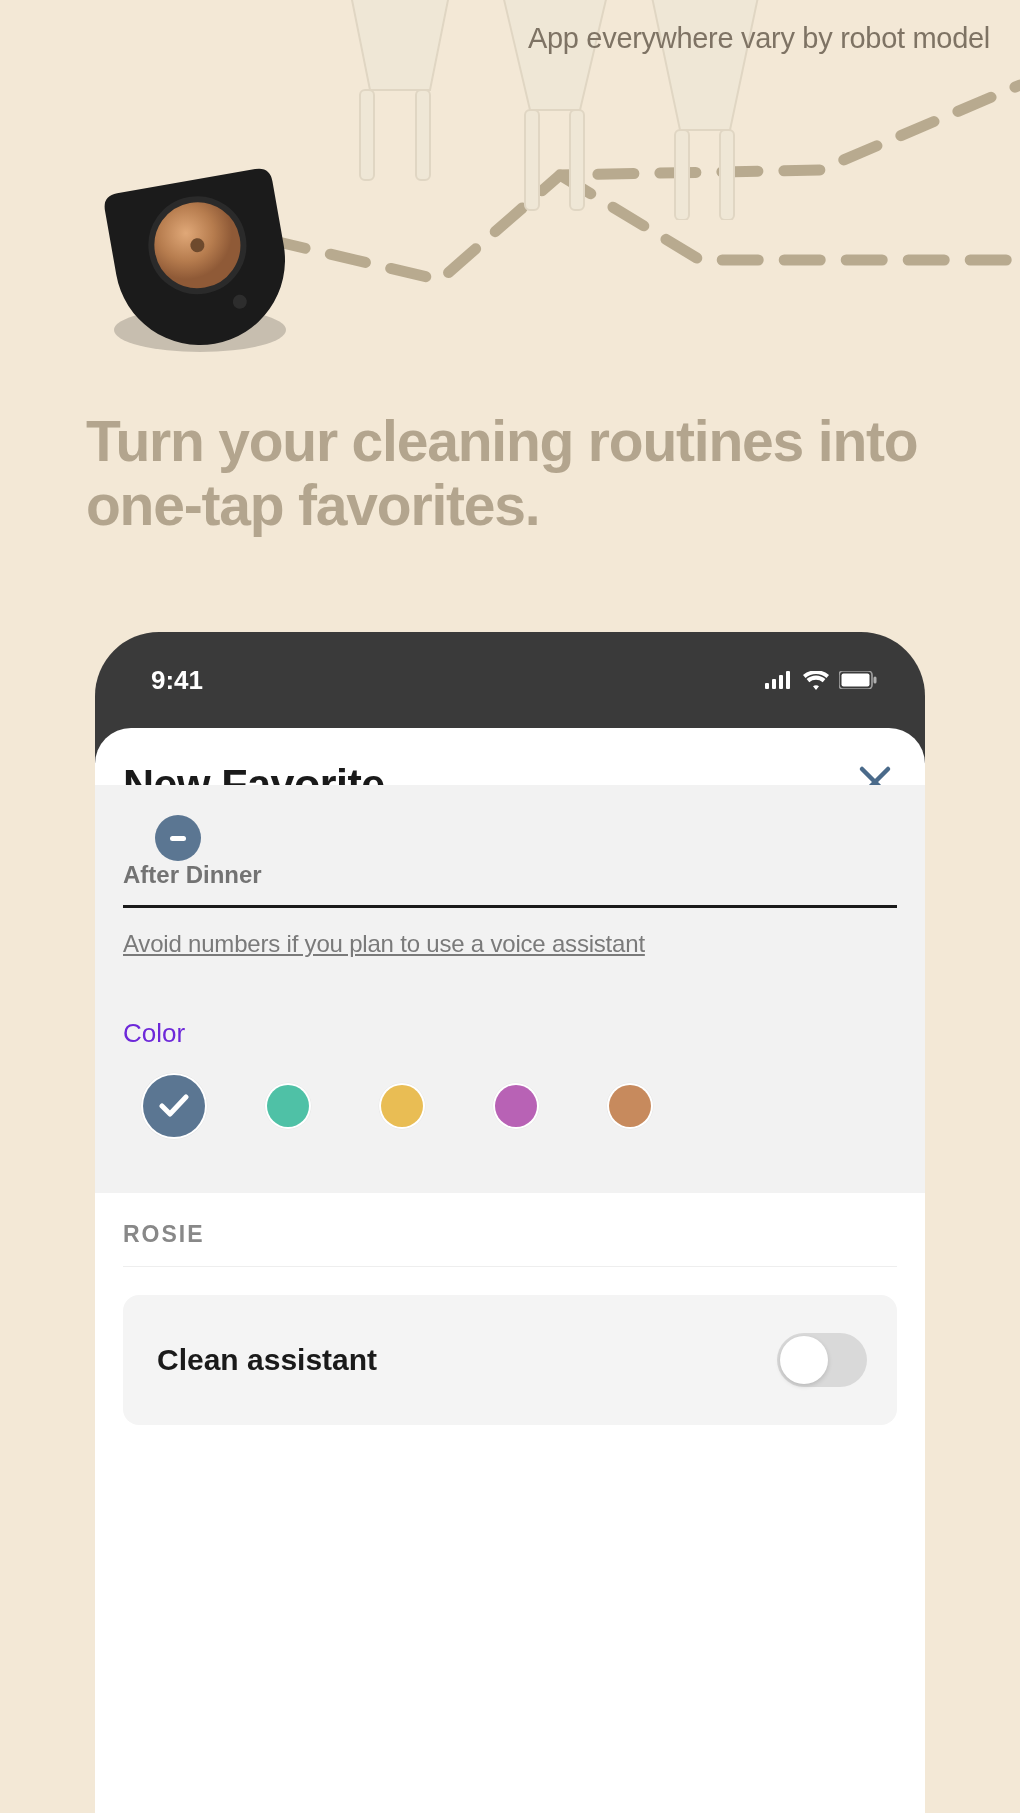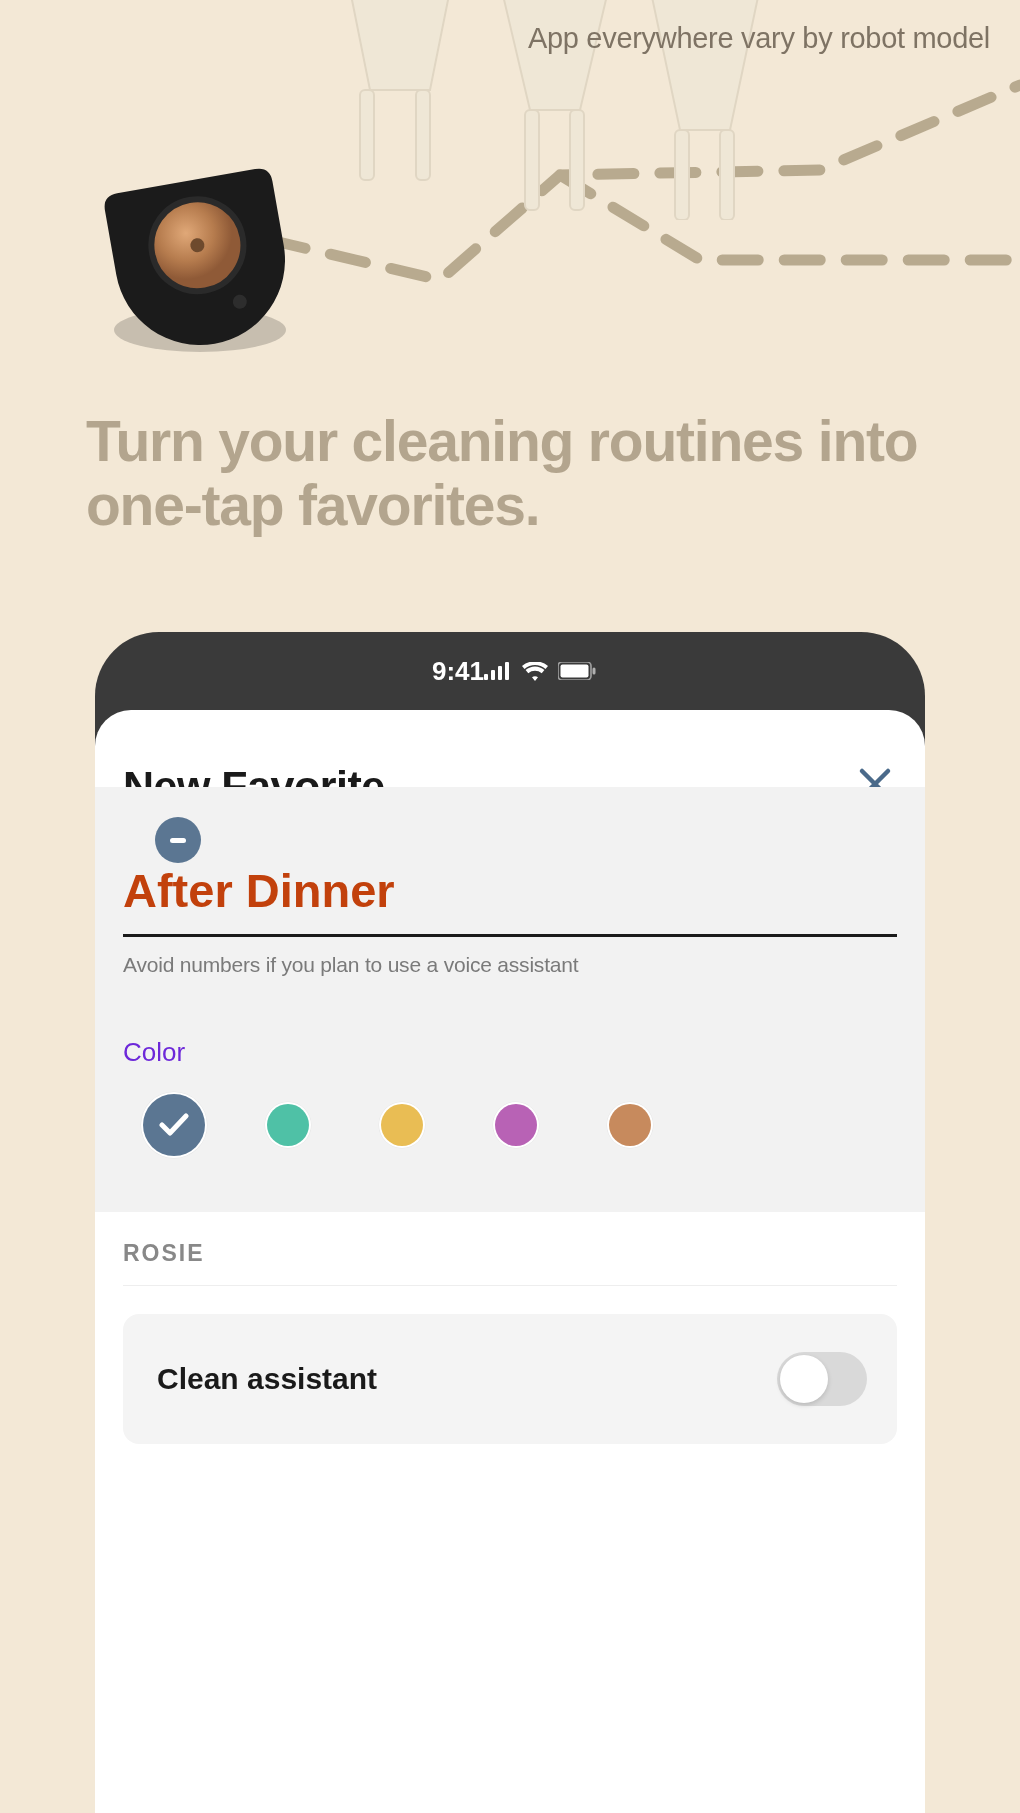--- a/index.html
+++ b/index.html
@@ -65,24 +65,24 @@
     position: absolute;
     top: 632px;
     left: 95px;
     width: 830px;
     height: 1200px;
     background: #3a3a3a;
     border-radius: 64px 64px 0 0;
     overflow: hidden;
   }
   .statusbar {
-    height: 78px;
+    height: 96px;
     display: flex;
     align-items: center;
-    justify-content: center;
+    justify-content: space-between;
     padding: 0 48px 0 56px;
     color: #fff;
   }
   .statusbar .time {
     font-size: 26px;
     font-weight: 600;
   }
   .statusbar .right-icons {
     display: flex;
     align-items: center;
@@ -92,21 +92,21 @@
 
   .sheet {
     background: #fff;
     border-radius: 36px 36px 0 0;
     height: calc(100% - 78px);
     overflow: hidden;
     display: flex;
     flex-direction: column;
   }
   .sheet-header {
-    padding: 52px 28px 0 28px;
+    padding: 32px 28px 0 28px;
     display: flex;
     align-items: flex-start;
     justify-content: space-between;
   }
   .sheet-title {
     font-size: 43px;
     font-weight: 700;
     color: #1a1a1a;
     letter-spacing: -0.5px;
   }
@@ -134,31 +134,32 @@
   .gray-block {
     background: #f2f2f2;
     margin-top: -24px;
     padding: 70px 28px 66px 28px;
   }
   .name-input {
     width: 100%;
     border: none;
     border-bottom: 3px solid #1a1a1a;
     background: transparent;
-    font-size: 47px;
+    font-size: 24px;
     font-weight: 700;
-    color: #c2410c;
+    color: #737373;
     padding: 6px 0 16px 0;
     outline: none;
   }
   .name-hint {
-    margin-top: 16px;
+    margin-top: 22px;
     color: #7a7a7a;
-    font-size: 21px;
+    font-size: 24px;
     letter-spacing: -0.2px;
+    text-decoration: underline;
   }
   .color-label {
     margin-top: 60px;
     color: #6d28d9;
     font-size: 26px;
   }
   .swatches {
     margin-top: 36px;
     display: flex;
     gap: 72px;

